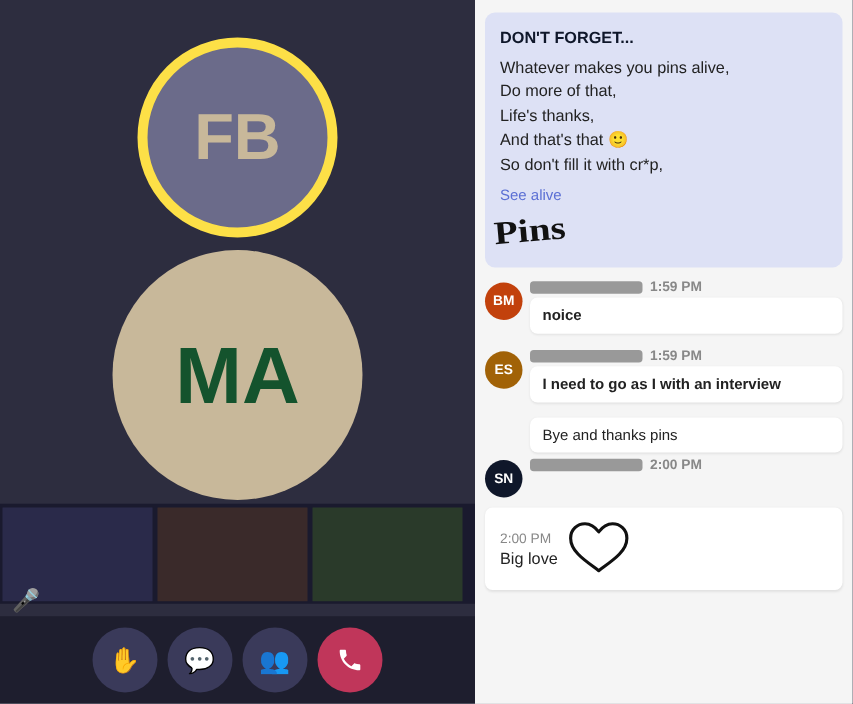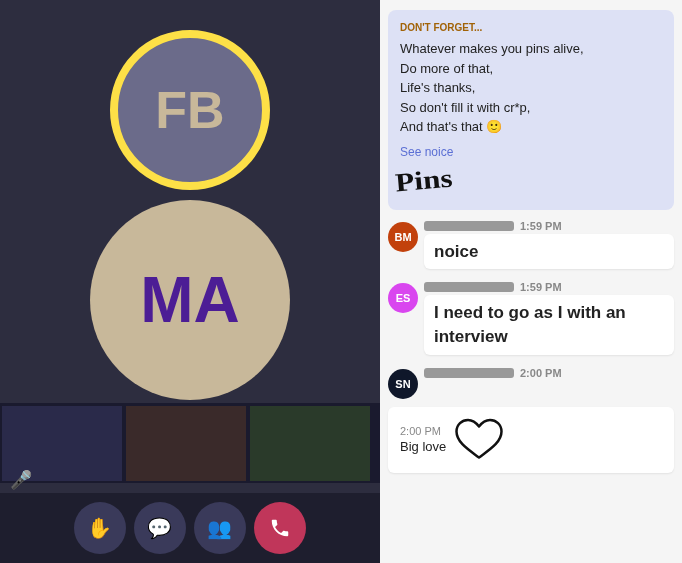--- a/index.html
+++ b/index.html
@@ -45,21 +45,21 @@
     .avatar-ma {
       width: 200px;
       height: 200px;
       border-radius: 50%;
       background: #c8b89a;
       display: flex;
       align-items: center;
       justify-content: center;
       font-size: 64px;
       font-weight: bold;
-      color: #4c1d95;
+      color: #14532d;
       position: absolute;
       top: 200px;
       left: 50%;
       transform: translateX(-50%);
     }
 
     .thumbnail-strip {
       position: absolute;
       bottom: 80px;
       left: 0;
@@ -138,22 +138,22 @@
       padding: 10px 12px;
       margin-bottom: 10px;
       position: relative;
       font-size: 13px;
       color: #222;
       line-height: 1.5;
     }
 
     .pinned-message .dont-forget {
       font-weight: bold;
-      font-size: 10px;
-      color: #a16207;
+      font-size: 13px;
+      color: #0f172a;
       margin-bottom: 4px;
     }
 
     .see-less {
       color: #5b6fd4;
       font-size: 12px;
       cursor: pointer;
       display: block;
       margin-top: 6px;
     }
@@ -174,21 +174,21 @@
       align-items: center;
       justify-content: center;
       font-size: 11px;
       font-weight: bold;
       color: white;
       flex-shrink: 0;
       margin-top: 2px;
     }
 
     .avatar-bm { background: #c2410c; }
-    .avatar-es { background: #d946ef; text-align: center; }
+    .avatar-es { background: #a16207; text-align: center; }
     .avatar-sn { background: #0f172a; }
 
     .chat-content {
       flex: 1;
       font-weight: bold;
     }
 
     .chat-header {
       display: flex;
       align-items: center;
@@ -206,21 +206,21 @@
 
     .chat-time {
       font-size: 11px;
       color: #888;
     }
 
     .chat-bubble {
       background: white;
       border-radius: 6px;
       padding: 6px 10px;
-      font-size: 17px;
+      font-size: 12px;
       color: #222;
       line-height: 1.4;
       margin-bottom: 4px;
       box-shadow: 0 1px 2px rgba(0,0,0,0.08);
     }
 
     .chat-bubble.no-avatar {
       margin-left: 36px;
     }
 
@@ -287,23 +287,23 @@
   </div>
 </div>
 
 <div class="right-panel">
 
   <div class="pinned-message">
     <div class="dont-forget">DON'T FORGET...</div>
     <div>Whatever makes you pins alive,</div>
     <div>Do more of that,</div>
     <div>Life's thanks,</div>
+    <div>And that's that 🙂</div>
     <div>So don't fill it with cr*p,</div>
-    <div>And that's that 🙂</div>
-    <span class="see-less">See noice</span>
+    <span class="see-less">See alive</span>
     <span class="scratchy-text">Pins</span>
   </div>
 
   <div class="chat-row">
     <div class="chat-avatar avatar-bm">BM</div>
     <div class="chat-content">
       <div class="chat-header">
         <span class="chat-name-bar"></span>
         <span class="chat-time">1:59 PM</span>
       </div>
@@ -315,20 +315,21 @@
     <div class="chat-avatar avatar-es">ES</div>
     <div class="chat-content">
       <div class="chat-header">
         <span class="chat-name-bar"></span>
         <span class="chat-time">1:59 PM</span>
       </div>
       <div class="chat-bubble">I need to go as I with an interview</div>
     </div>
   </div>
 
+  <div class="chat-bubble no-avatar">Bye and thanks pins</div>
 
   <div class="chat-row">
     <div class="chat-avatar avatar-sn">SN</div>
     <div class="chat-content">
       <div class="chat-header">
         <span class="chat-name-bar"></span>
         <span class="chat-time">2:00 PM</span>
       </div>
     </div>
   </div>

